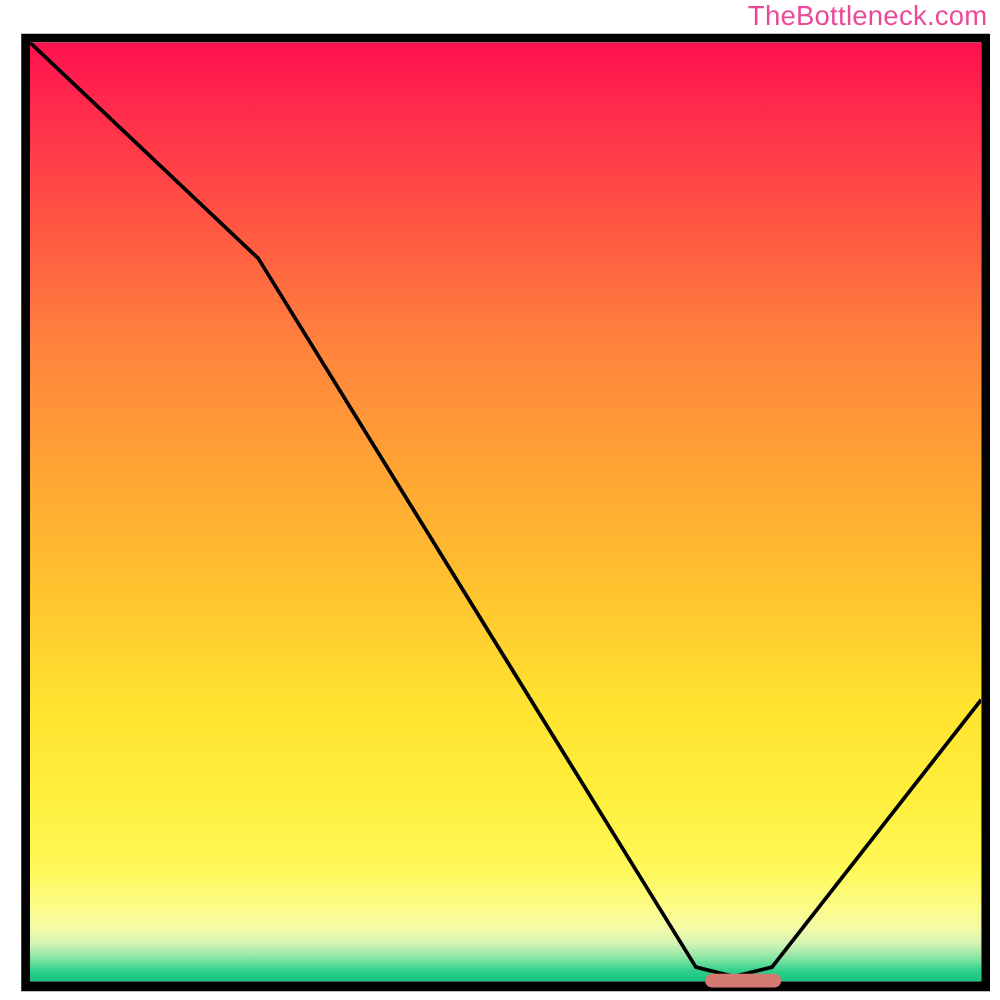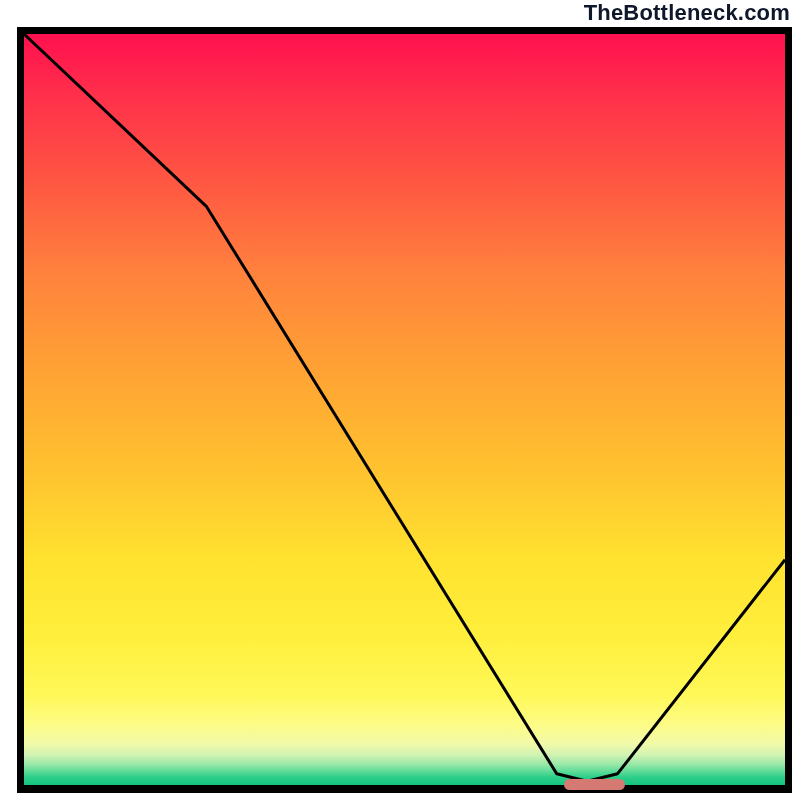--- a/index.html
+++ b/index.html
@@ -53,22 +53,22 @@
     position: absolute;
     height: 11px;
     border-radius: 6px;
     background: #d47a72;
   }
   .attribution {
     position: absolute;
     top: 0;
     right: 10px;
     font-size: 22px;
-    font-weight: 700;
-    color: #0f172a;
+    font-weight: 400;
+    color: #ec4899;
     letter-spacing: 0.2px;
   }
 </style>
 </head>
 <body>
 
 <div class="chart-container">
 
   <div class="attribution">TheBottleneck.com</div>
 

